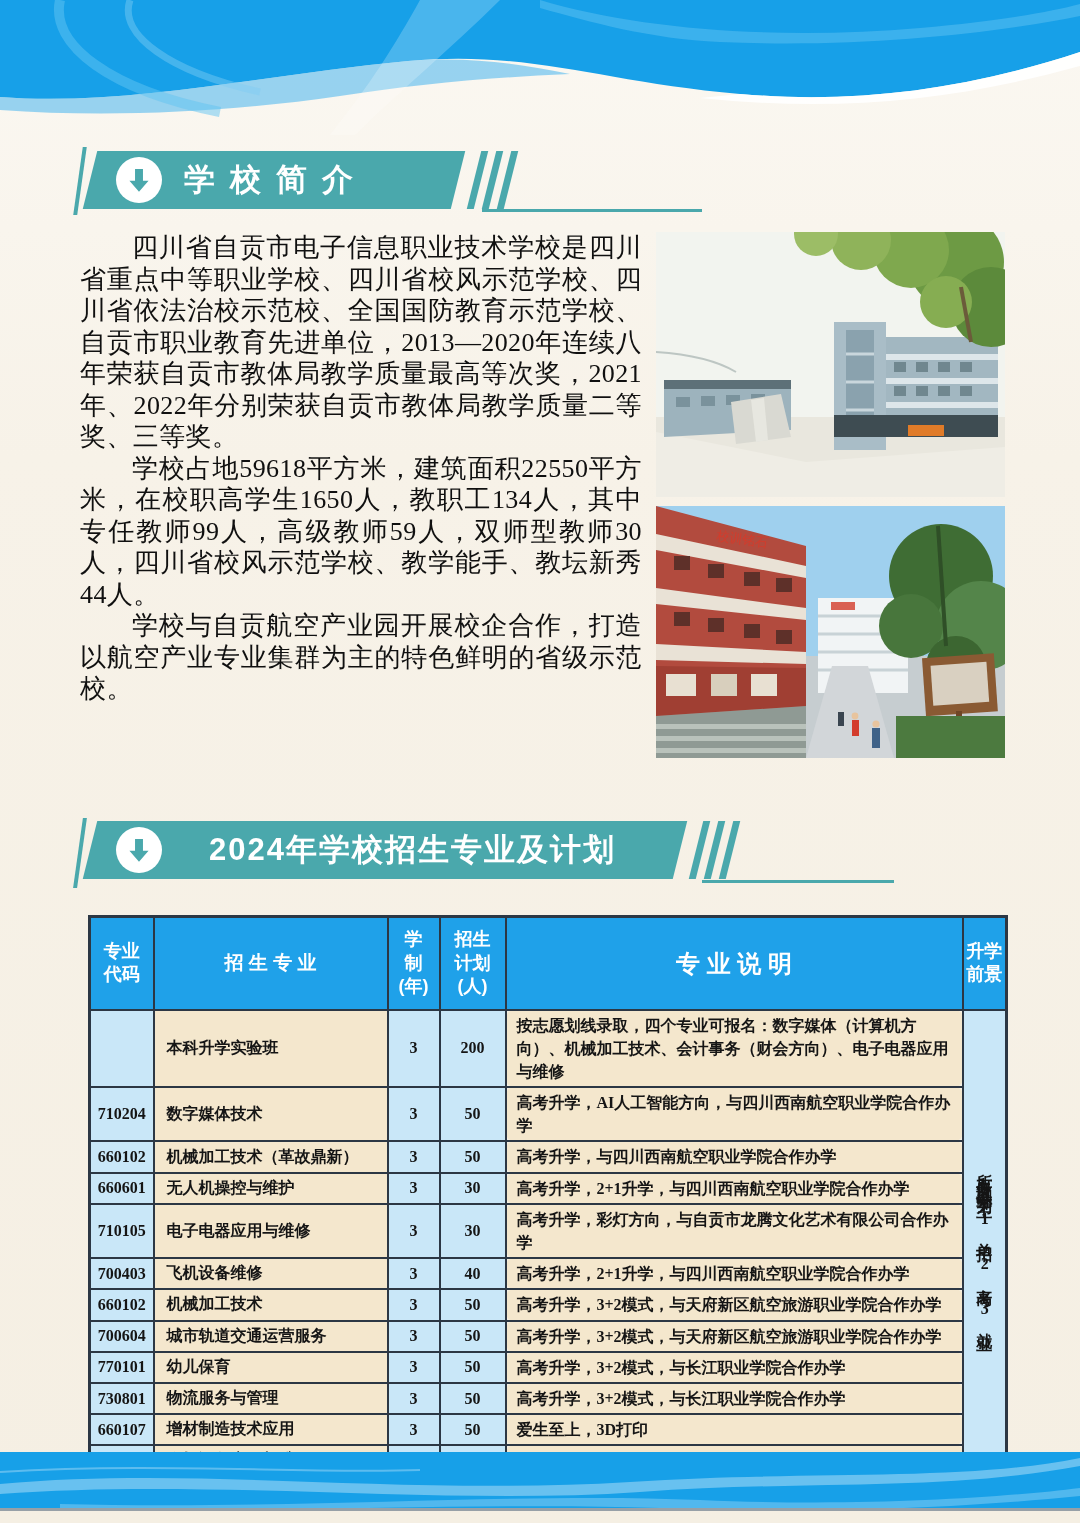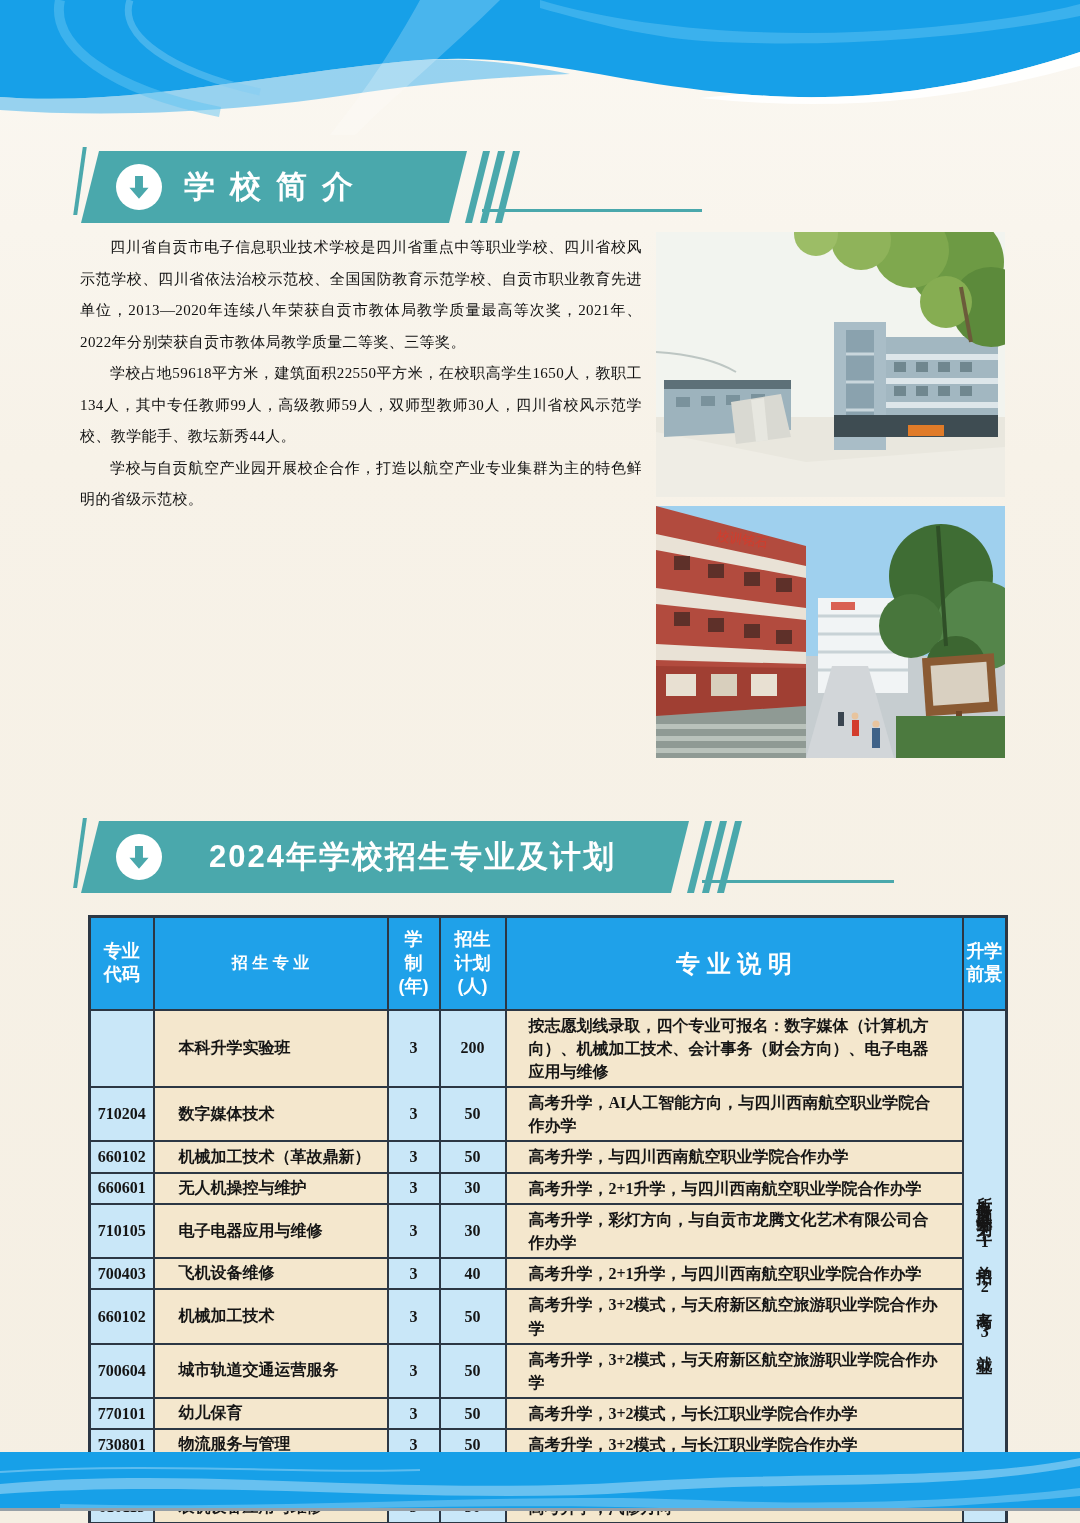--- a/index.html
+++ b/index.html
@@ -15,21 +15,21 @@
   }
   
   .top-wave { position: absolute; top: 0; left: 0; width: 1080px; height: 135px; }
   .bottom-band { position: absolute; top: 1452px; left: 0; width: 1080px; height: 58px; }
   .bottom-edge { position: absolute; top: 1508px; left: 0; width: 1080px; height: 3px; background: #97a0a7; }
 
   
   .vline { position: absolute; width: 4px; background: #4aa8ac; transform: skewX(-8deg); }
   #vline1 { left: 78px; top: 147px; height: 68px; }
   #vline2 { left: 78px; top: 818px; height: 70px; }
-  .banner { position: absolute; height: 72px; }
+  .banner { position: absolute; height: 58px; }
   #banner1 { left: 90px; top: 151px; width: 460px; }
   #banner2 { left: 90px; top: 821px; width: 680px; }
   .banner-bg {
     position: absolute; top: 0; left: 0; height: 100%;
     background: #4aa8ac; transform: skewX(-14deg); transform-origin: center;
   }
   #banner1 .banner-bg { width: 368px; }
   #banner2 .banner-bg { width: 590px; }
   .stripe { position: absolute; top: 0; height: 100%; width: 7px; background: #4aa8ac; transform: skewX(-14deg); }
   #banner1 .stripe.s1 { left: 384px; } #banner1 .stripe.s2 { left: 399px; } #banner1 .stripe.s3 { left: 414px; }
@@ -50,21 +50,21 @@
   #banner1 .banner-title { letter-spacing: 15px; }
   #banner2 .banner-title { letter-spacing: 2px; margin-left: 47px; }
   .underline { position: absolute; height: 3px; background: #4aa8ac; }
   #underline1 { left: 482px; top: 209px; width: 220px; }
   #underline2 { left: 702px; top: 880px; width: 192px; }
 
   
   .intro-flex { position: absolute; left: 80px; top: 232px; width: 925px; display: flex; }
   .intro-text { width: 562px; margin-right: 14px; }
   .intro-text p {
-    font-size: 15px; line-height: 31.5px; color: #101010;
+    font-size: 26px; line-height: 31.5px; color: #101010;
     text-align: justify; text-indent: 2em; letter-spacing: 0.4px;
   }
   .photos { width: 349px; display: flex; flex-direction: column; }
   .photo { width: 349px; display: block; }
   .photo + .photo { margin-top: 9px; }
 
   
   .enroll-table {
     position: absolute; left: 88px; top: 915px; width: 917px;
     border-collapse: collapse; table-layout: fixed;
@@ -75,22 +75,22 @@
   .enroll-table thead th {
     background: #1fa1e9; color: #ffffff; height: 93px;
     font-family: "Liberation Sans", "DejaVu Sans", sans-serif;
     font-weight: bold; font-size: 18px; line-height: 1.3;
     white-space: pre-line; text-align: center; vertical-align: middle;
   }
   .enroll-table tbody tr { height: 30px; }
   .enroll-table tbody tr.tall { height: 74px; }
   .enroll-table td { font-weight: bold; font-size: 16px; color: #151515; vertical-align: middle; }
   .cell-code, .cell-years, .cell-plan { background: #c9e7f8; text-align: center; font-size: 17px; }
-  .cell-major { background: #f4e7cd; padding-left: 24px; font-size: 17px; }
-  .cell-desc { background: #f4e7cd; padding: 3px 22px; line-height: 1.45; }
+  .cell-major { background: #f4e7cd; padding-left: 12px; font-size: 17px; }
+  .cell-desc { background: #f4e7cd; padding: 3px 10px; line-height: 1.45; border-radius: 8px; }
   .cell-prospect {
     background: #c9e7f8; text-align: center; padding: 10px 0;
     writing-mode: vertical-rl; text-orientation: upright;
     font-size: 16px; letter-spacing: 3px; line-height: 44px;
   }
 </style>
 </head>
 <body>
 
 <div class="page">
@@ -243,21 +243,21 @@
         <col style="width:234px">
         <col style="width:52px">
       <col style="width:66px">
         <col style="width:457px">
         <col style="width:44px">
     </colgroup>
     <thead>
       <tr>
         <th>专业
 代码</th>
-        <th style="font-size:16px;">招 生 专 业</th>
+        <th style="font-size:19px;">招 生 专 业</th>
         <th>学
 制
 (年)</th>
         <th>招生
 计划
 (人)</th>
         <th style="font-size:24px;">专 业 说 明</th>
         <th>升学
 前景</th>
       </tr>

